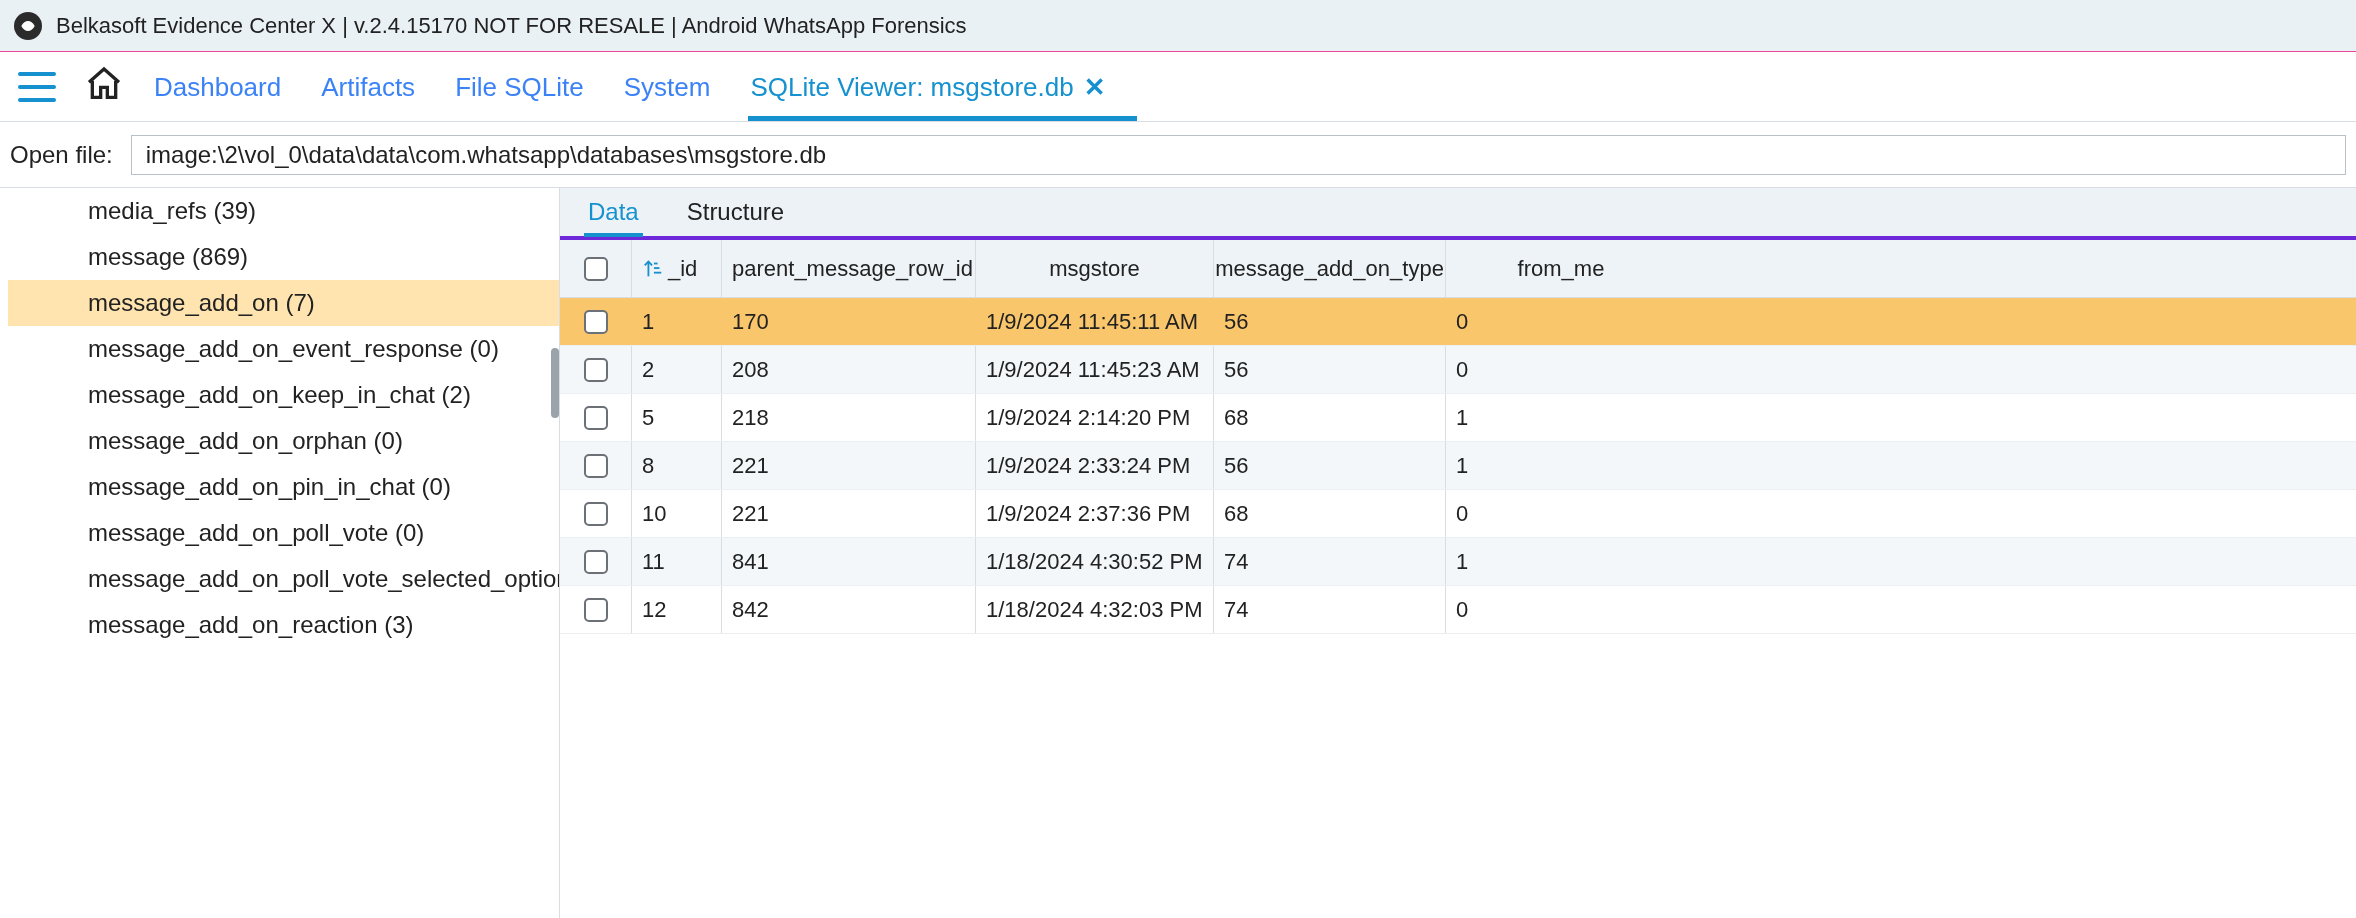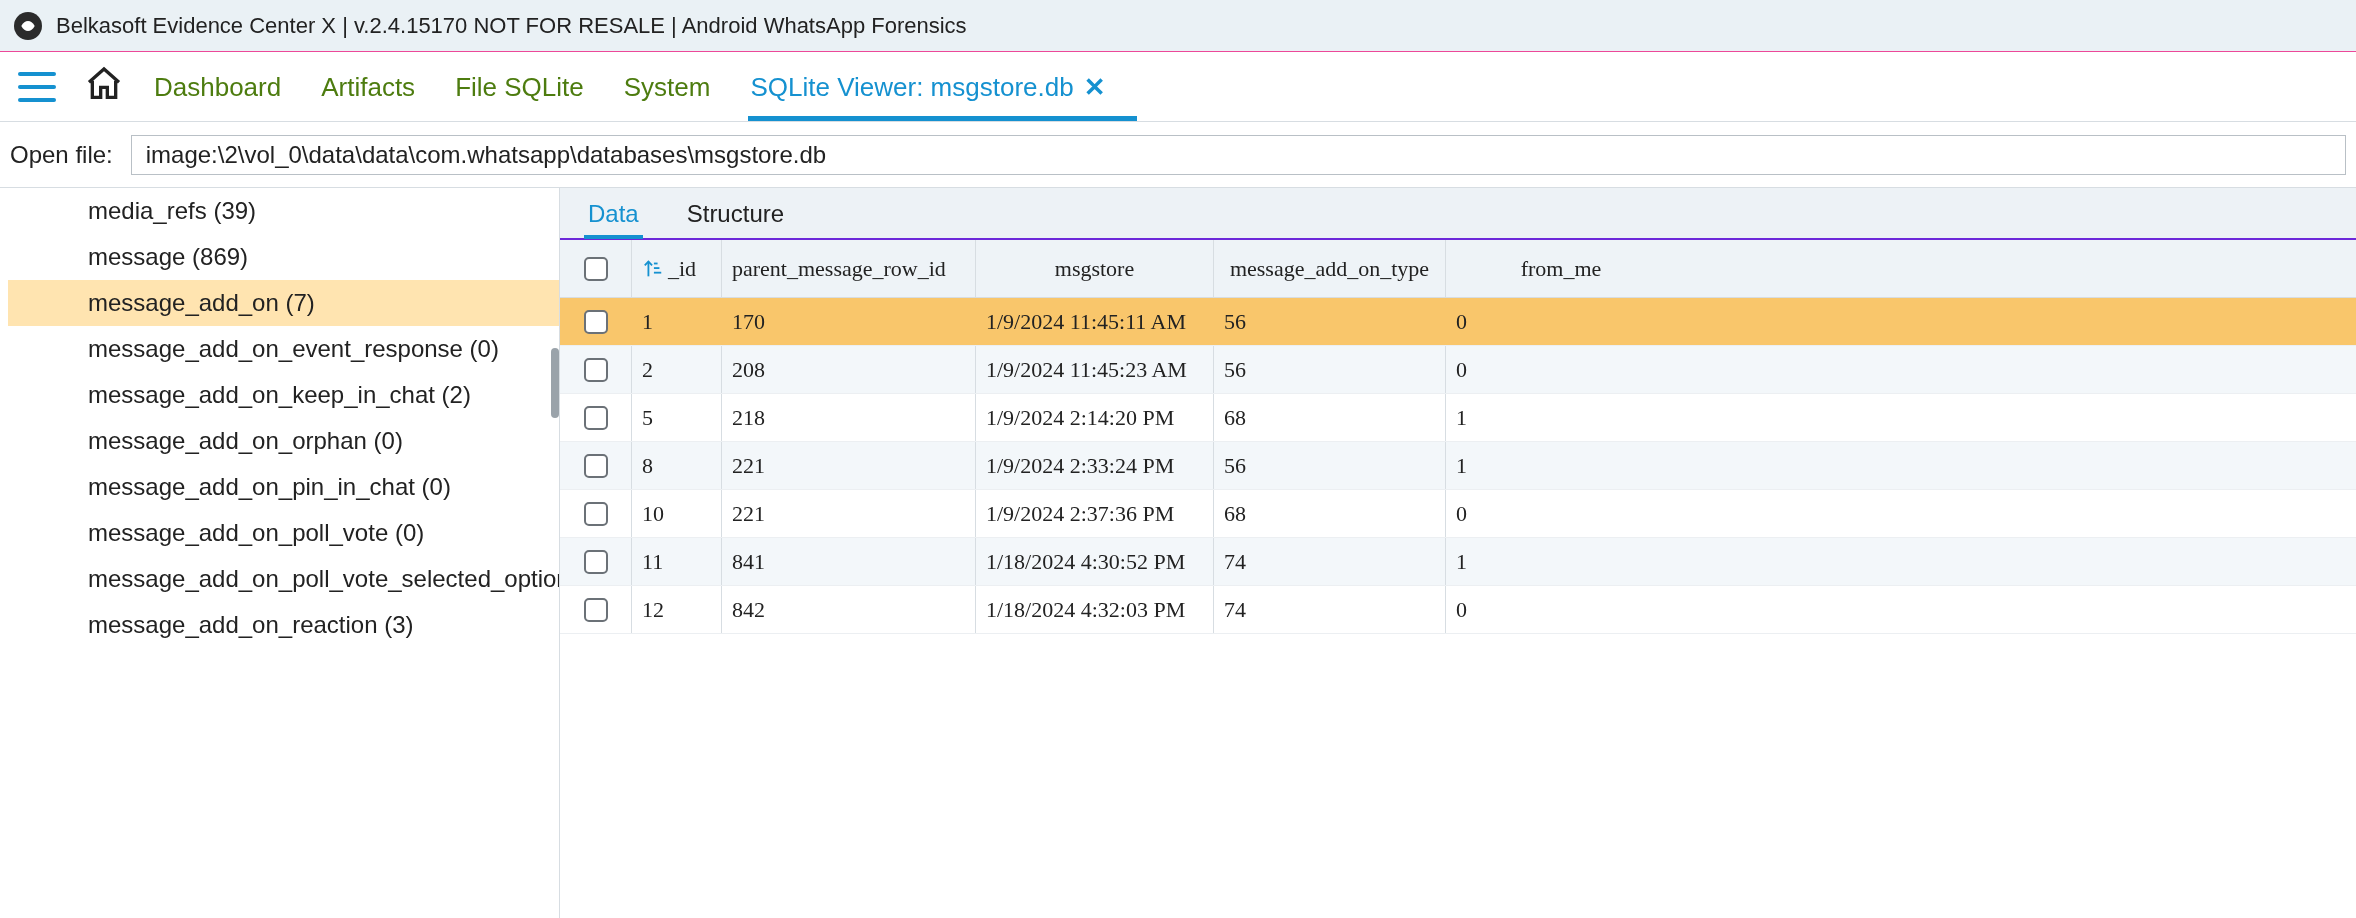--- a/index.html
+++ b/index.html
@@ -44,21 +44,21 @@
     width: 38px; height: 30px;
     display: flex; flex-direction: column; justify-content: space-between;
     cursor: pointer;
   }
   .hamburger span {
     height: 4px; background: #1591d0; border-radius: 2px;
   }
   .home-icon svg { width: 40px; height: 40px; stroke: #222; }
   .nav-tabs { display: flex; gap: 36px; align-items: center; }
   .nav-tab {
-    font-size: 26px; color: #4d7c0f;
+    font-size: 26px; color: #3b82f6;
     padding: 16px 2px 14px 2px;
     cursor: pointer;
     position: relative;
   }
   .nav-tab.active {
     color: #1591d0;
   }
   .nav-tab.active::after {
     content: "";
     position: absolute;
@@ -127,21 +127,21 @@
     flex: 1;
     display: flex;
     flex-direction: column;
   }
   .inner-tabs {
     display: flex;
     gap: 40px;
     padding: 0 24px;
     height: 52px;
     align-items: flex-end;
-    border-bottom: 2px solid #6d28d9;
+    border-bottom: 4px solid #6d28d9;
     background: #edf2f6;
   }
   .inner-tab {
     font-size: 24px;
     color: #222;
     padding: 10px 4px 10px 4px;
     cursor: pointer;
     position: relative;
   }
   .inner-tab.active { color: #1591d0; }
@@ -171,21 +171,20 @@
     color: #222;
   }
   .grid-header > div, .grid-row > div {
     padding: 0 10px;
     border-right: 1px solid #d7dde2;
     height: 100%;
     display: flex;
     align-items: center;
     overflow: hidden;
     white-space: nowrap;
-    font-family: Liberation Serif, serif;
   }
   .grid-header > div:last-child, .grid-row > div:last-child {
     border-right: none;
   }
   .grid-row {
     height: 48px;
     font-size: 22px;
     border-bottom: 1px solid #eceff2;
   }
   .grid-row.alt { background: #f3f7fa; }

